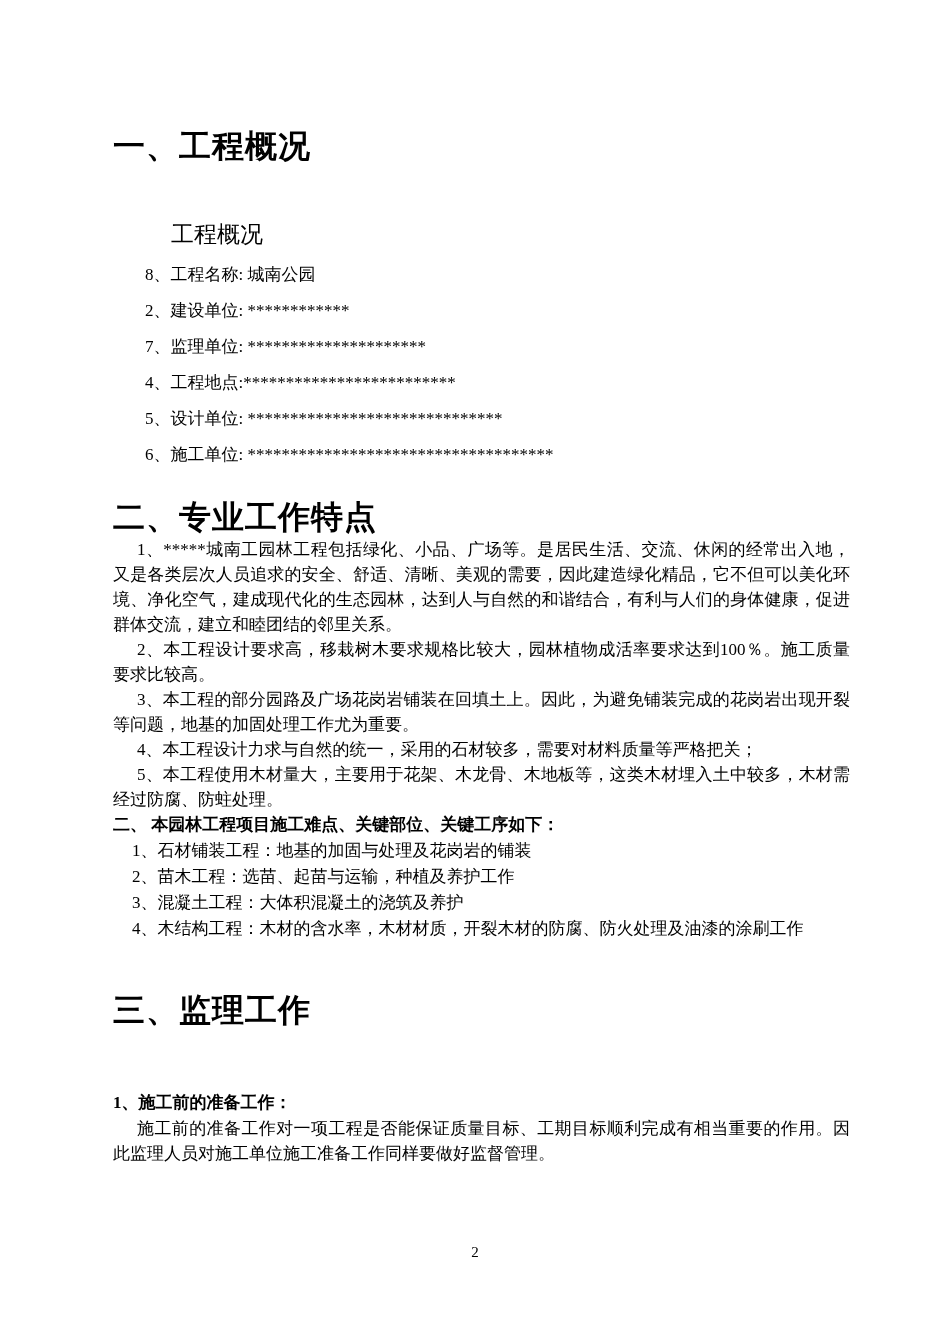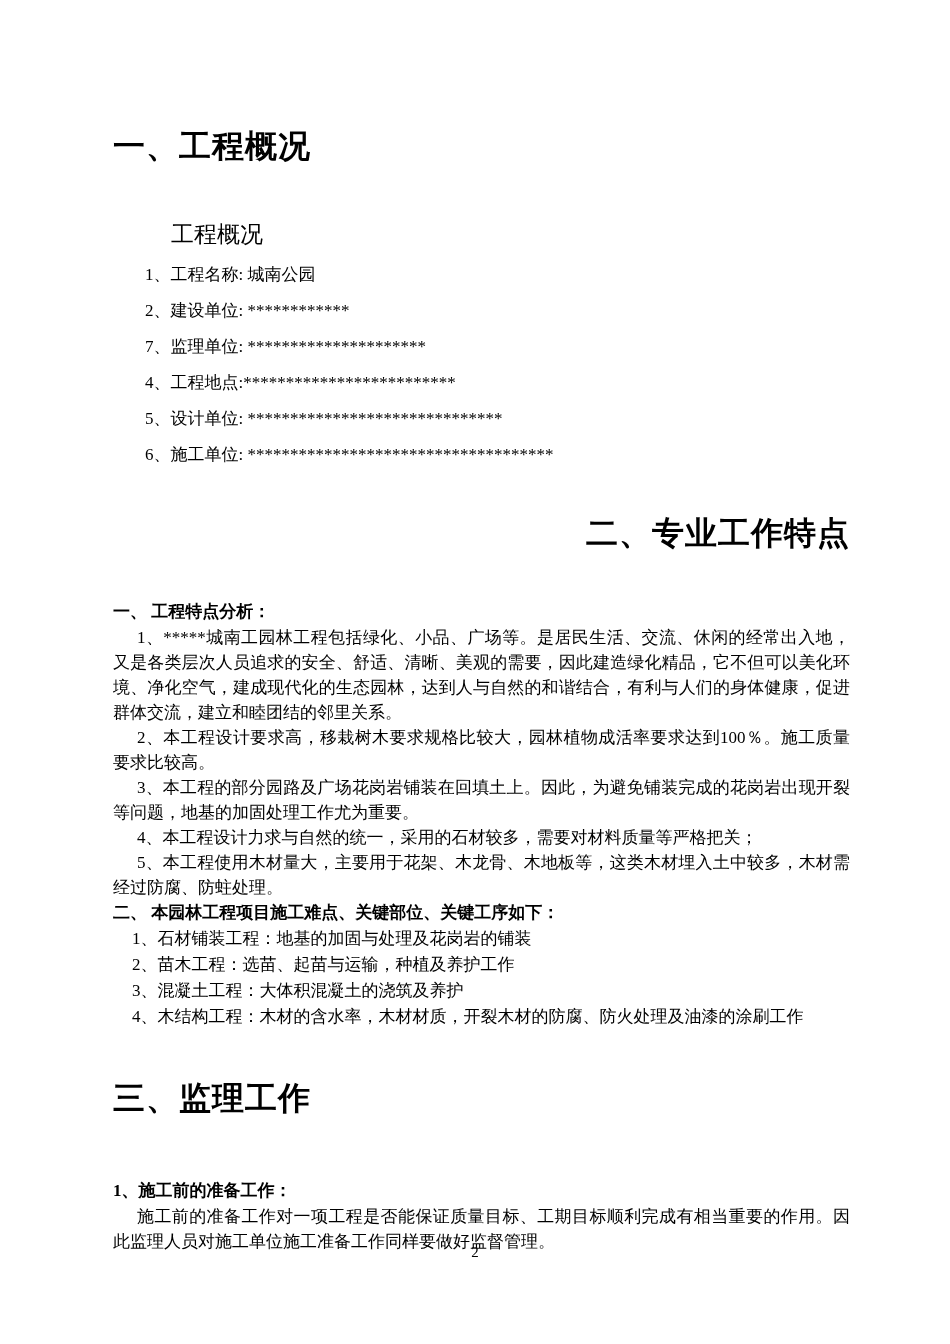--- a/index.html
+++ b/index.html
@@ -20,21 +20,21 @@
     overflow: hidden;
   }
   .h1 {
     font-family: "Liberation Sans", sans-serif;
     font-weight: 700;
     font-size: 32px;
     line-height: 40px;
     margin: 0;
     letter-spacing: 1px;
   }
-  .h1-2 { margin-top: 40px; text-align: right; }
+  .h1-2 { margin-top: 24px; }
   .h1-3 { margin-top: 48px; }
   .subheading {
     font-family: "Liberation Sans", sans-serif;
     font-weight: 400;
     font-size: 23px;
     line-height: 30px;
     margin: 53px 0 0 58px;
   }
   .info-list {
     margin: 8px 0 0 32px;
@@ -84,31 +84,30 @@
 </head>
 <body>
 
 <div class="page">
 
   <h1 class="h1">一、工程概况</h1>
 
   <h2 class="subheading">工程概况</h2>
 
   <div class="info-list">
-    <p class="info-item">1、工程名称: 城南公园</p>
+    <p class="info-item">8、工程名称: 城南公园</p>
     <p class="info-item">2、建设单位: ************</p>
     <p class="info-item">7、监理单位: *********************</p>
     <p class="info-item">4、工程地点:*************************</p>
     <p class="info-item">5、设计单位: ******************************</p>
     <p class="info-item">6、施工单位: ************************************</p>
   </div>
 
   <h1 class="h1 h1-2">二、专业工作特点</h1>
 
-  <p class="bold-line analysis-heading">一、 工程特点分析：</p>
 
   <p class="body-p">1、*****城南工园林工程包括绿化、小品、广场等。是居民生活、交流、休闲的经常出入地，又是各类层次人员追求的安全、舒适、清晰、美观的需要，因此建造绿化精品，它不但可以美化环境、净化空气，建成现代化的生态园林，达到人与自然的和谐结合，有利与人们的身体健康，促进群体交流，建立和睦团结的邻里关系。</p>
   <p class="body-p">2、本工程设计要求高，移栽树木要求规格比较大，园林植物成活率要求达到100％。施工质量要求比较高。</p>
   <p class="body-p">3、本工程的部分园路及广场花岗岩铺装在回填土上。因此，为避免铺装完成的花岗岩出现开裂等问题，地基的加固处理工作尤为重要。</p>
   <p class="body-p">4、本工程设计力求与自然的统一，采用的石材较多，需要对材料质量等严格把关；</p>
   <p class="body-p">5、本工程使用木材量大，主要用于花架、木龙骨、木地板等，这类木材埋入土中较多，木材需经过防腐、防蛀处理。</p>
 
   <p class="bold-line">二、 本园林工程项目施工难点、关键部位、关键工序如下：</p>
 
   <div class="sub-list">

